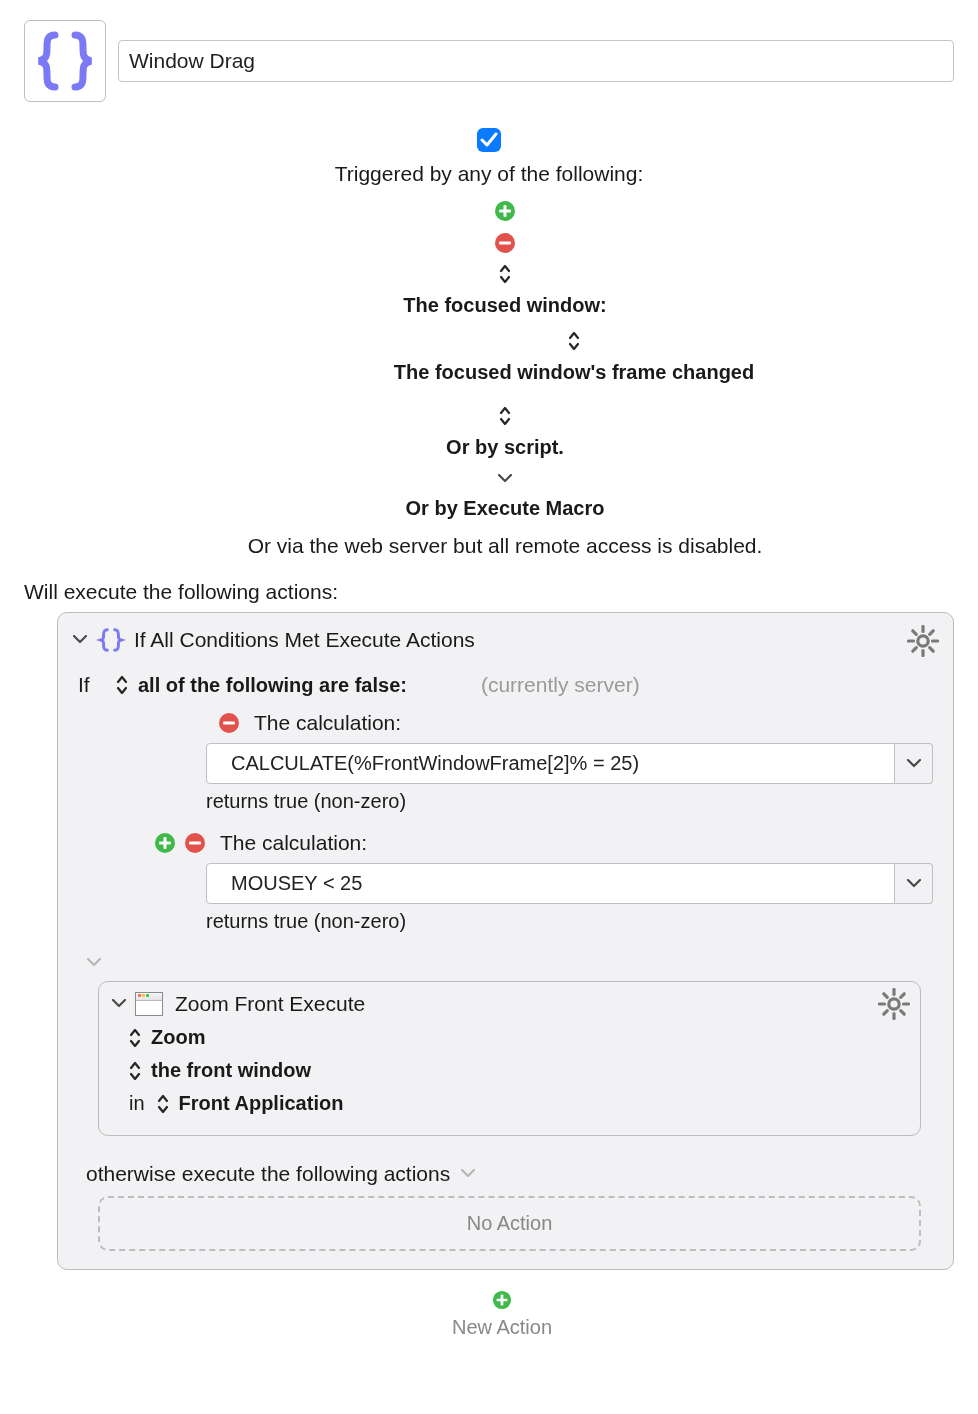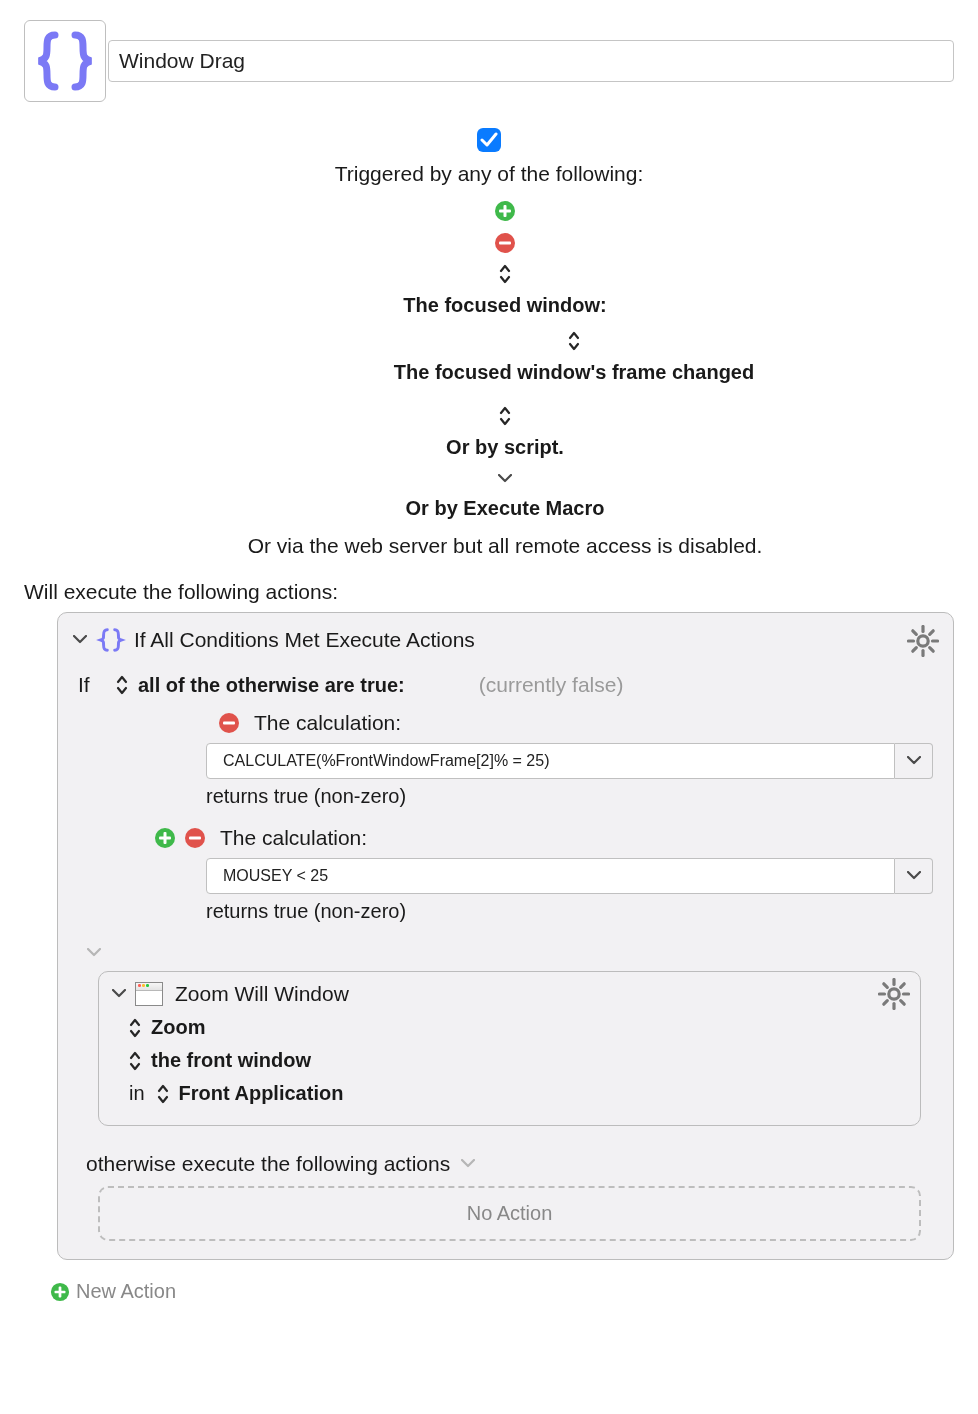--- a/index.html
+++ b/index.html
@@ -7,21 +7,21 @@
     margin: 0;
     padding: 20px 24px;
     font-family: -apple-system, BlinkMacSystemFont, "Helvetica Neue", Arial, sans-serif;
     font-size: 20px;
     color: #1a1a1a;
     background: #fff;
     width: 978px;
   }
 
   
-  .header-row { display: flex; gap: 2px; align-items: stretch; }
+  .header-row { display: flex; gap: 12px; align-items: stretch; }
   .macro-icon-box {
     width: 82px; height: 82px;
     border: 1px solid #bfbfbf;
     border-radius: 6px;
     display: flex; align-items: center; justify-content: center;
     background: #fff;
   }
   .braces-svg { width: 64px; height: 64px; }
   .title-input {
     flex: 1;
@@ -94,22 +94,22 @@
   .condition-block-2 { margin: 18px 0 6px 52px; }
   .cond-icons { display:inline-flex; gap:8px; align-items:center; width: 76px; justify-content:flex-end; }
   .cond-label-row { display:flex; align-items:center; gap: 14px; }
   .cond-text { font-size: 21px; }
 
   .calc-input-row { display:flex; align-items:stretch; margin: 8px 0 6px 128px; }
   .calc-input {
     flex: 1;
     border: 1px solid #c0c0c0;
     border-radius: 4px 0 0 4px;
-    padding: 8px 16px;
-    font-size: 16px;
+    padding: 8px 24px;
+    font-size: 20px;
     background: #fff;
     color: #222;
   }
   .calc-dd {
     width: 38px;
     border: 1px solid #c0c0c0;
     border-left: none;
     border-radius: 0 4px 4px 0;
     display:flex; align-items:center; justify-content:center;
     background: #f2f1f3;
@@ -158,21 +158,21 @@
     border: 2px dashed #bdbdbd;
     border-radius: 10px;
     margin: 10px 12px 0 20px;
     padding: 14px 0;
     text-align: center;
     color: #888;
     font-size: 20px;
   }
 
   
-  .new-action-row { margin-top: 20px; padding-left: 26px; display:flex; align-items:center; gap:6px; color:#888; font-size:20px; }
+  .new-action-row { margin-top: 20px; padding-left: 26px; display:flex; align-items:center; gap:6px; color:#888; font-size:20px;flex-direction:column; }
 
 </style>
 </head>
 <body>
 
 <svg width="0" height="0" style="position:absolute">
   <defs>
     <g id="plus-circle">
       <circle cx="11" cy="11" r="10" fill="#3fb94a"></circle>
       <rect x="5" y="9.5" width="12" height="3" rx="1" fill="#fff"></rect>
@@ -304,22 +304,22 @@
   </div>
 
   <div class="card-body">
     <div class="cond-row">
       <span class="cond-prefix">If</span>
       <span class="chevron-updown">
           <svg viewBox="0 0 12 20">
             <use href="#updown"></use>
           </svg>
         </span>
-      <span class="bold">all of the otherwise are true:</span>
-      <span class="status-hint">(currently false)</span>
+      <span class="bold">all of the following are false:</span>
+      <span class="status-hint">(currently server)</span>
     </div>
 
     <div class="condition-block">
       <div class="cond-label-row">
         <span class="cond-icons">
           <span class="icon-minus"><svg viewBox="0 0 22 22">
                 <use href="#minus-circle"></use>
               </svg></span>
         </span>
         <span class="cond-text">The calculation:</span>
@@ -373,21 +373,21 @@
               <use href="#chev-down"></use>
             </svg>
           </span>
         <span class="window-icon">
             <span class="dots">
               <span></span>
               <span></span>
               <span></span>
             </span>
           </span>
-        <span style="font-size:21px">Zoom Will Window</span>
+        <span style="font-size:21px">Zoom Front Execute</span>
       </div>
       <span class="gear-icon"><svg viewBox="0 0 32 32">
             <use href="#gear"></use>
           </svg></span>
 
       <div class="inner-row">
         <span class="chevron-updown">
             <svg viewBox="0 0 12 20">
               <use href="#updown"></use>
             </svg>

